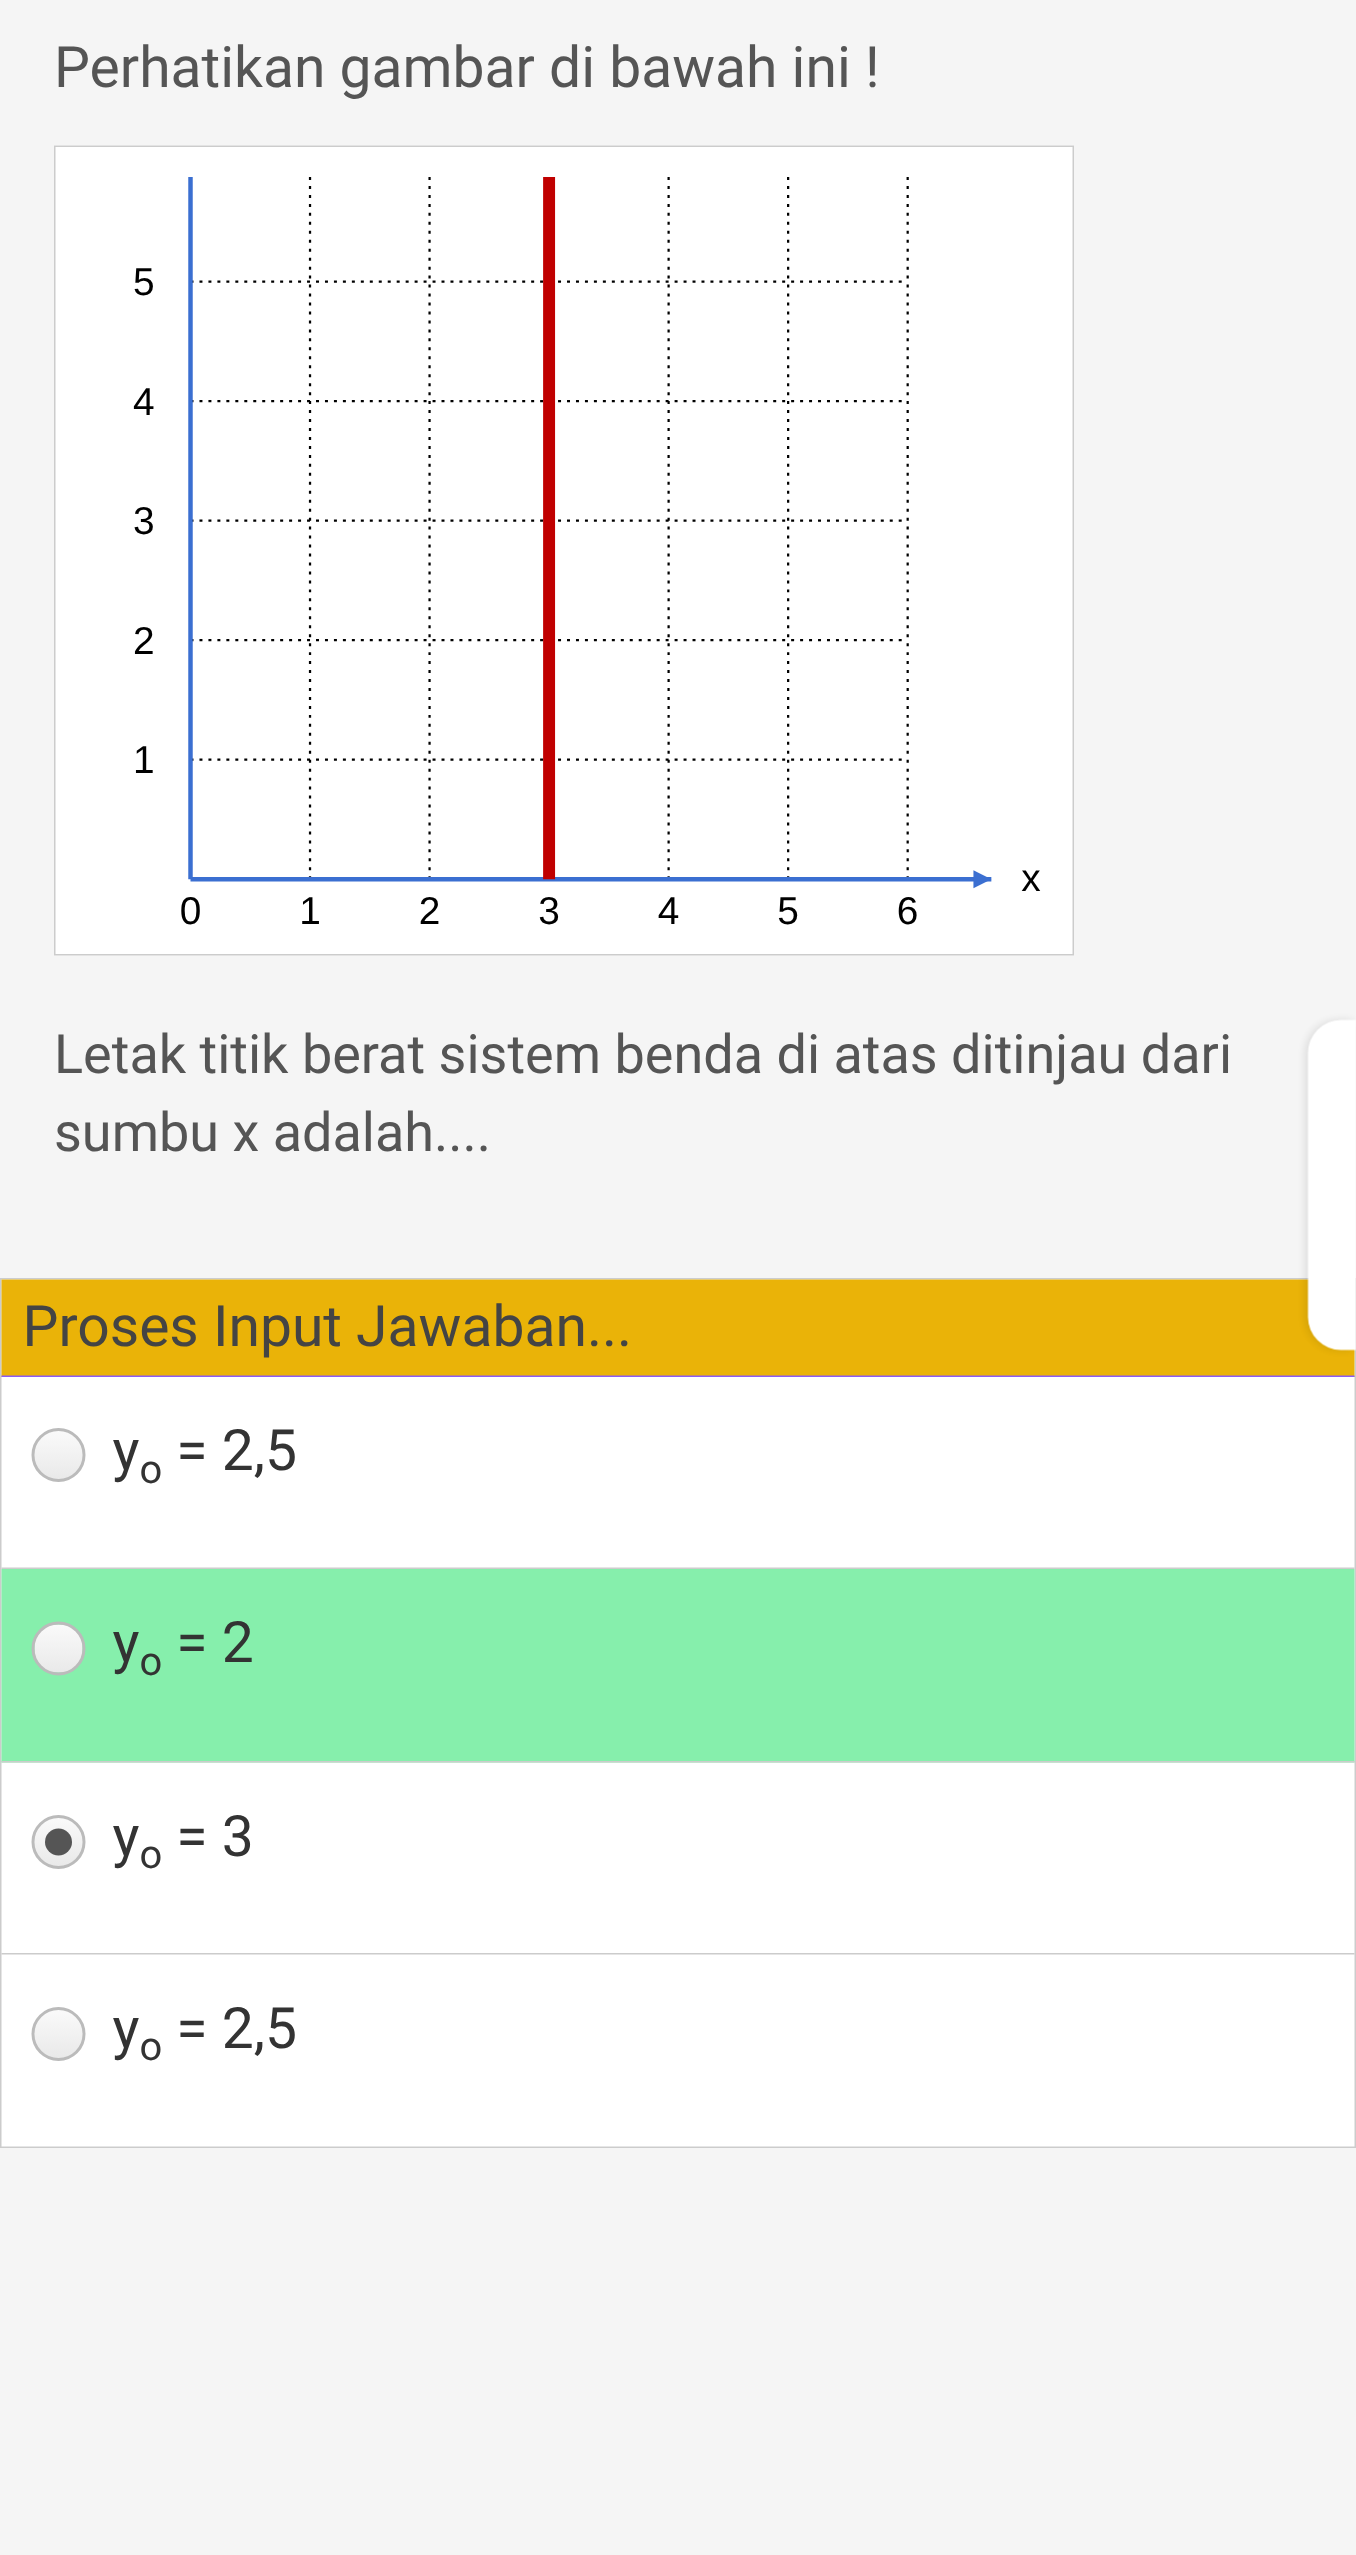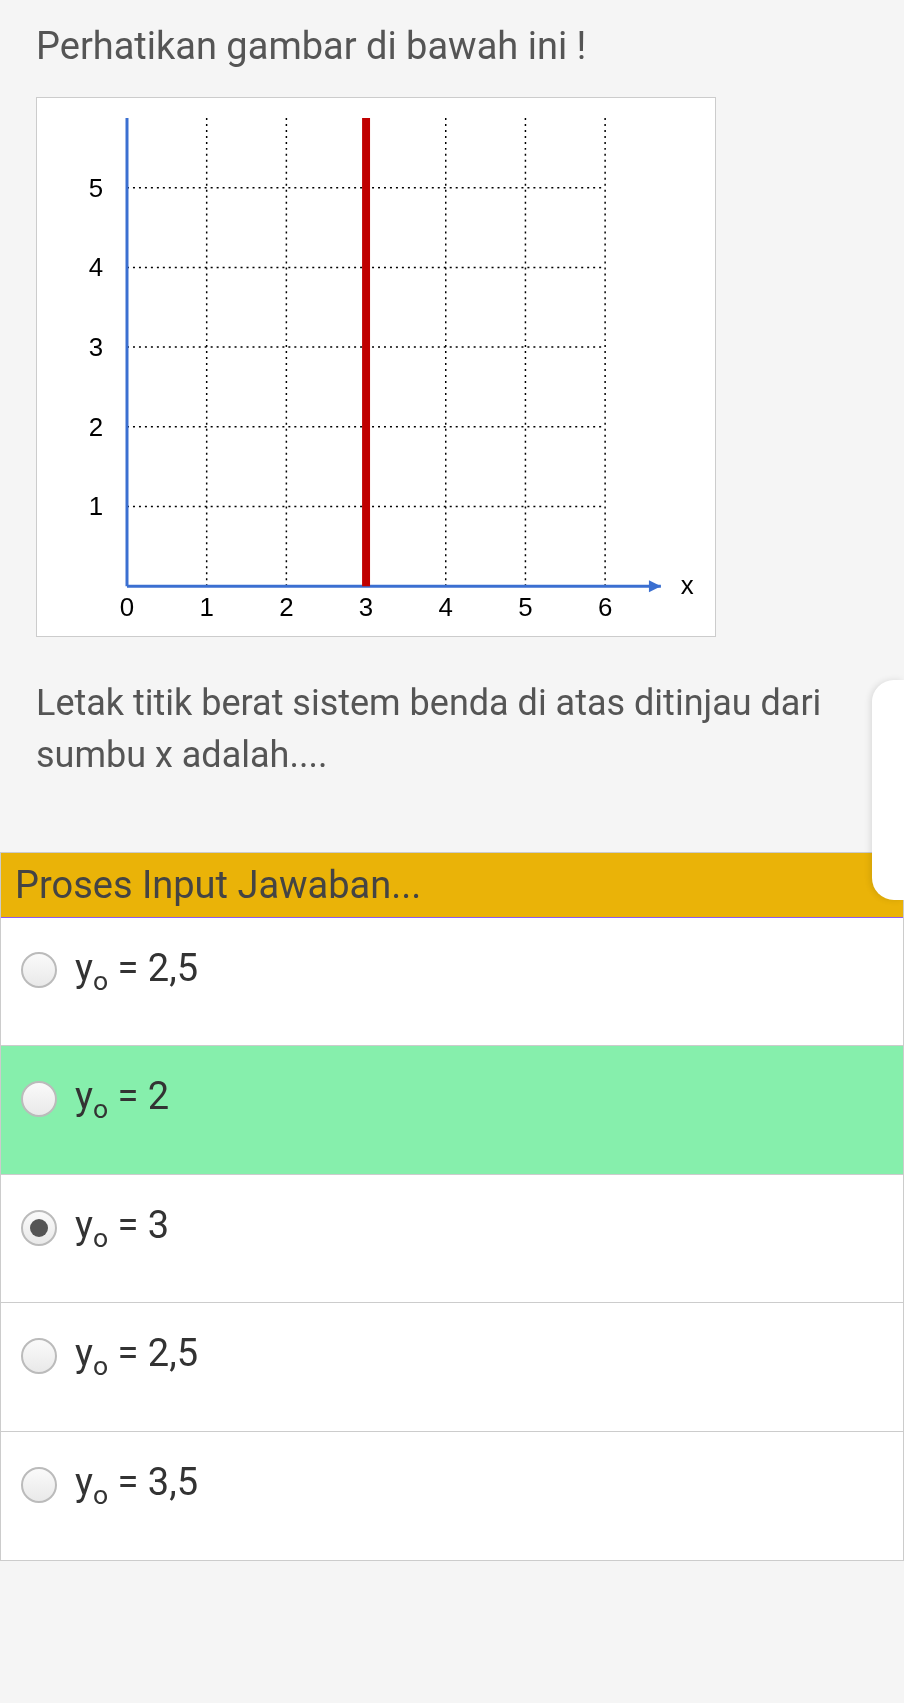--- a/index.html
+++ b/index.html
@@ -144,20 +144,16 @@
         <span><span>y</span><span class="sub">o</span><span> = 2</span></span>
       </div>
       <div class="option-row">
         <span class="radio selected"></span>
         <span><span>y</span><span class="sub">o</span><span> = 3</span></span>
       </div>
       <div class="option-row">
         <span class="radio"></span>
         <span><span>y</span><span class="sub">o</span><span> = 2,5</span></span>
       </div>
-      <div class="option-row">
-        <span class="radio"></span>
-        <span><span>y</span><span class="sub">o</span><span> = 3,5</span></span>
-      </div>
     </div>
 </div>
 
 <div class="side-tab"></div>
 
 </body></html>

